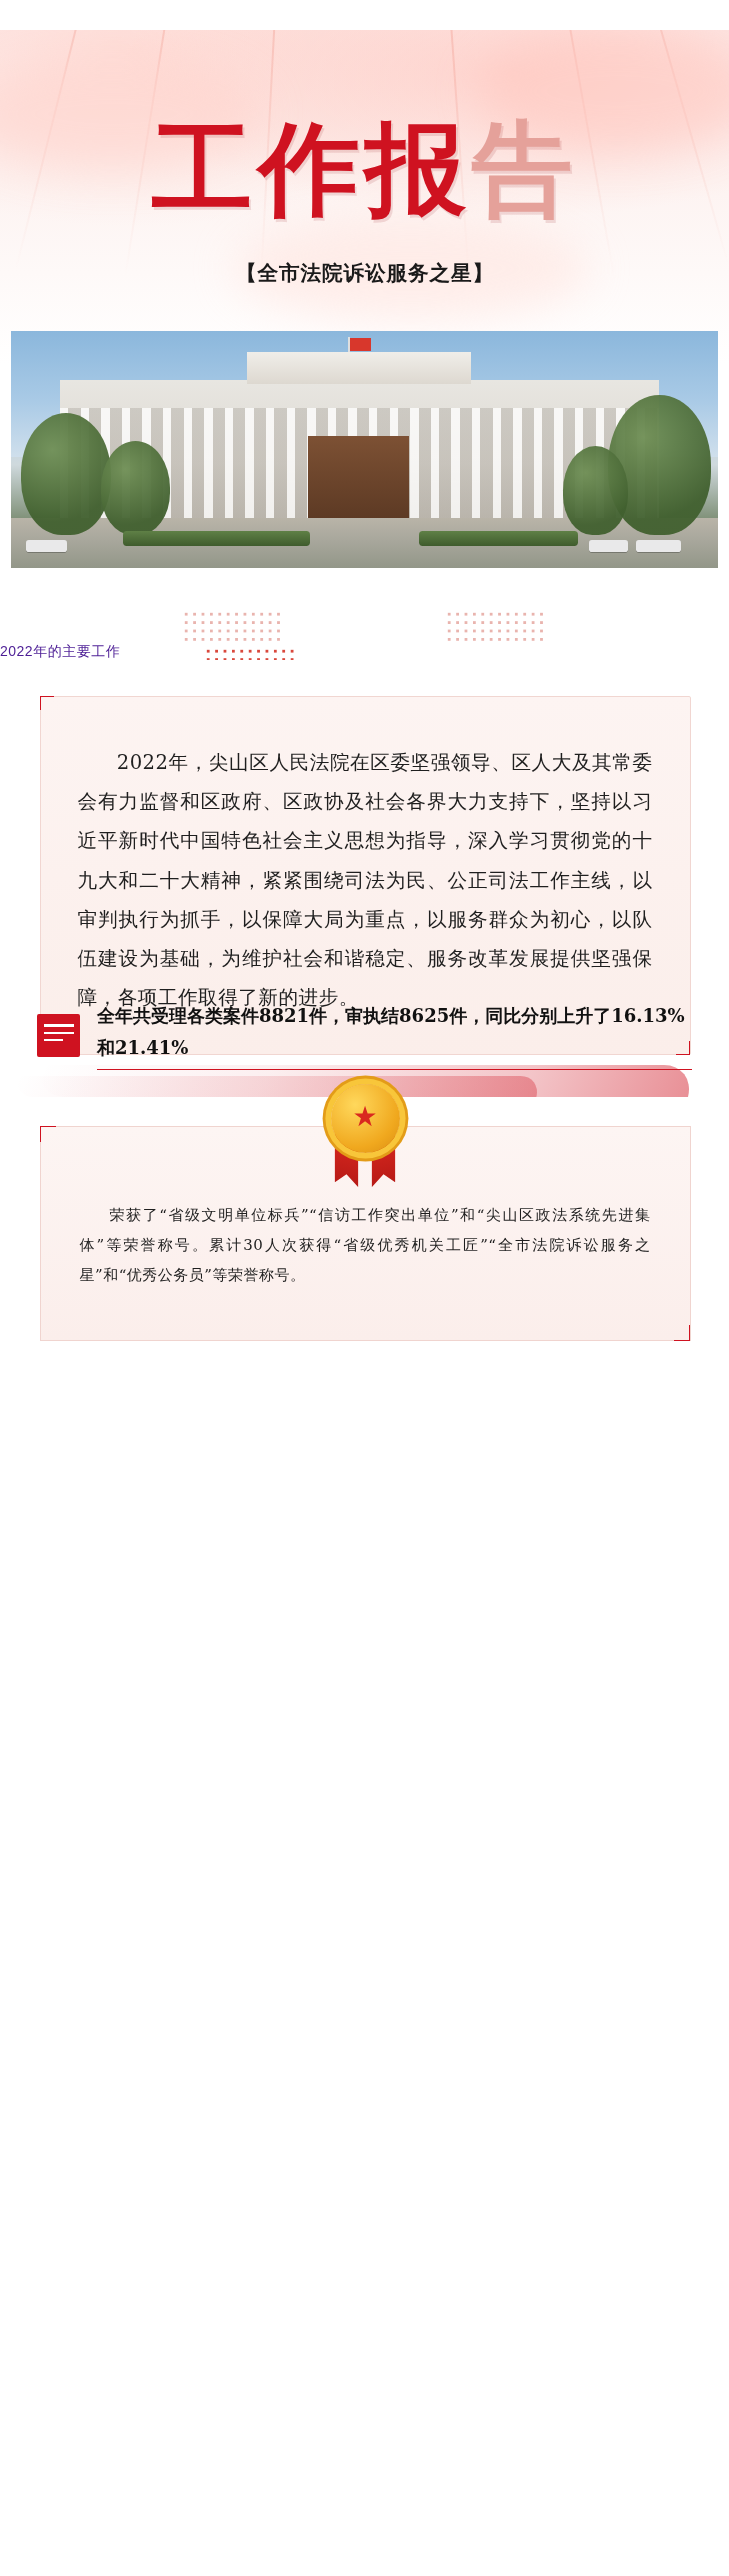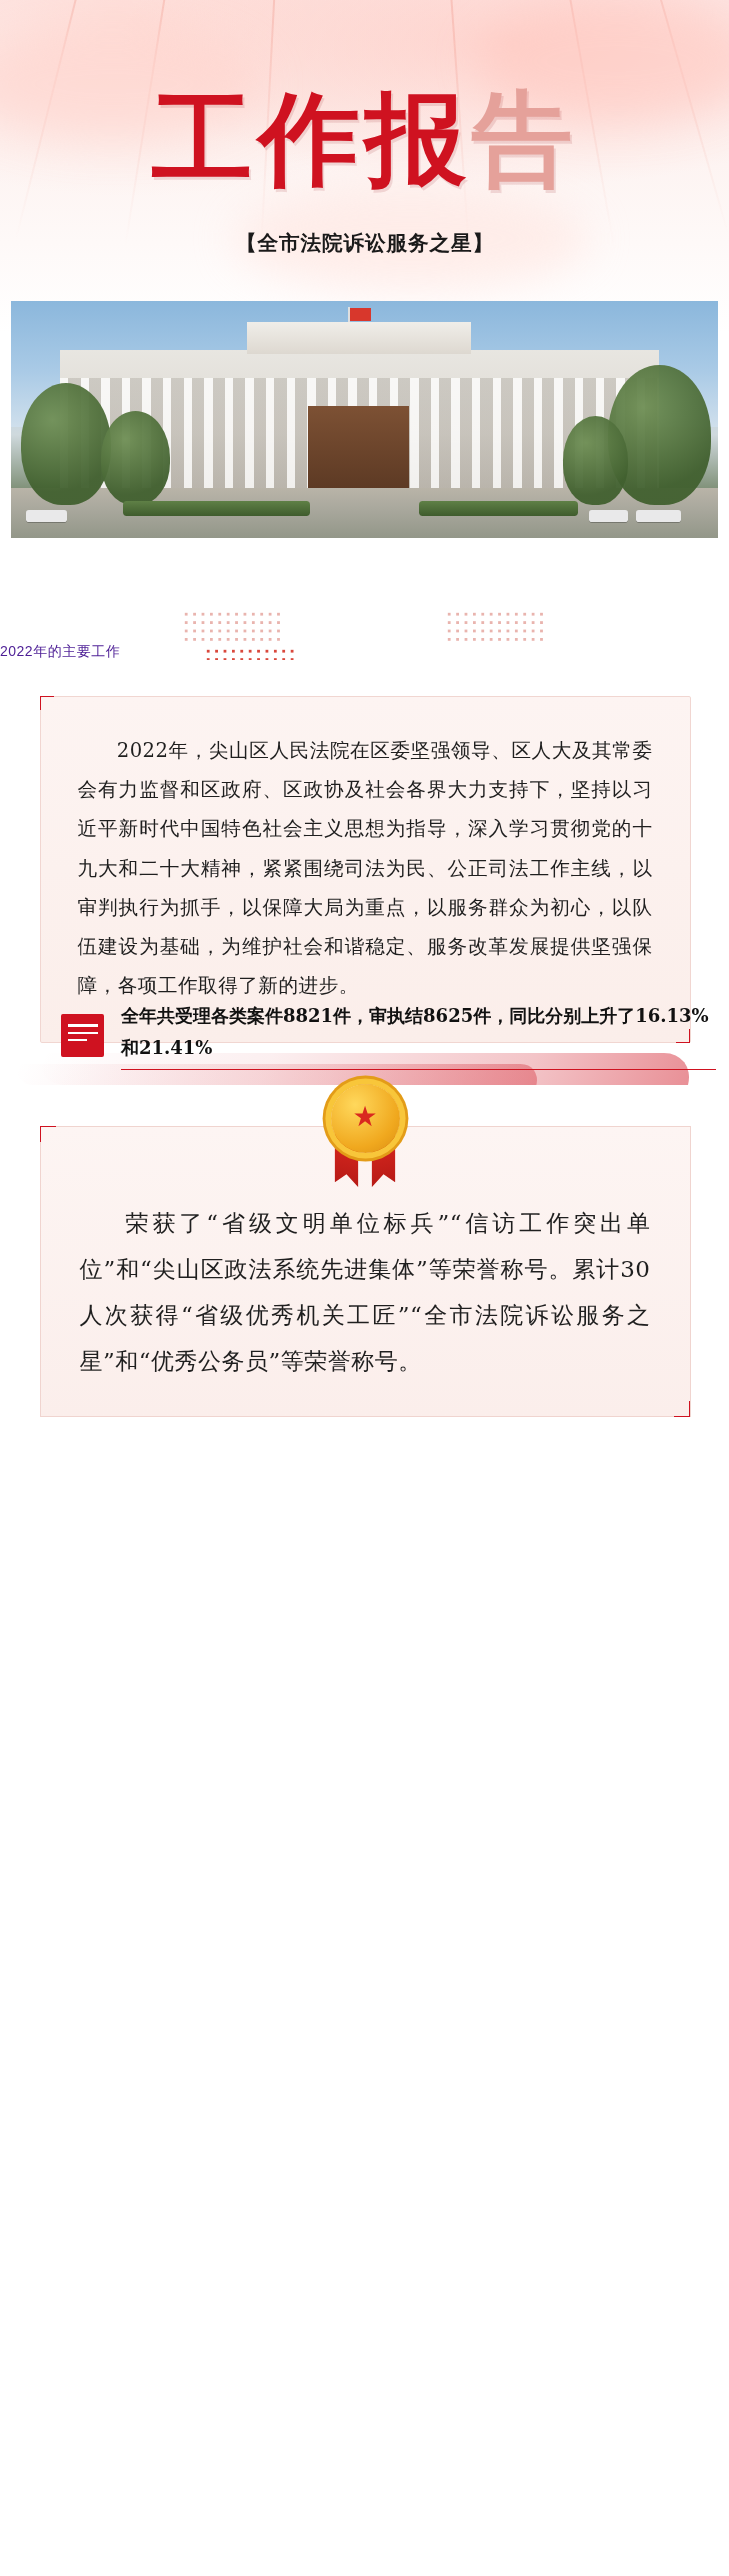--- a/index.html
+++ b/index.html
@@ -18,20 +18,21 @@
   
   .hero {
     position: relative;
     width: 730px;
     height: 538px;
     background:
       radial-gradient(ellipse 561px 206px at 70% 8%, rgba(255,190,180,0.55), rgba(255,255,255,0) 70%),
       radial-gradient(ellipse 486px 243px at 18% 4%, rgba(255,205,195,0.5), rgba(255,255,255,0) 72%),
       linear-gradient(180deg, #fdeceb 0%, #fdf3f1 28%, #ffffff 62%, #ffffff 100%);
     overflow: hidden;
+    margin-top: 30px;
   }
   .ray {
     position: absolute;
     top: -150px;
     width: 1.9px;
     height: 402px;
     background: linear-gradient(180deg, rgba(226,90,70,0.30), rgba(226,90,70,0));
     transform-origin: top center;
   }
   .cloud {
@@ -171,21 +172,21 @@
     background-size: 8.4px 8.4px;
   }
 
   .card {
     position: relative;
     margin: 17px auto 0;
     width: 651px;
     background: linear-gradient(180deg, #fdf4f2 0%, #fbeeea 100%);
     border: 0.9px solid #f1d6d1;
     border-radius: 1.9px;
-    padding: 34px 37px 37px;
+    padding: 46px 37px 37px;
   }
   .card:before, .card:after {
     content: "";
     position: absolute;
     width: 13px; height: 13px;
     border: 1.9px solid #cf1220;
   }
   .card:before { left: -0.9px; top: -0.9px; border-right: 0; border-bottom: 0; }
   .card:after { right: -0.9px; bottom: -0.9px; border-left: 0; border-top: 0; }
   .body-text {
@@ -228,21 +229,21 @@
     opacity: .45;
   }
 
   
   .stat {
     position: absolute; top: 990px; left: 0; width: 730px;
     height: 90px;
   }
   .stat-inner {
     position: absolute; left: 37px; top: 0; width: 655px; height: 90px;
-    display: flex; align-items: center; gap: 17px; margin-left: 24px;
+    display: flex; align-items: center; gap: 17px;
   }
   .stat-icon {
     width: 43px; height: 43px;
     background: #cf1220;
     position: relative;
     flex: 0 0 43px;
     border-radius: 1.9px;
   }
   .stat-icon i {
     position: absolute; left: 6.5px; right: 6.5px; height: 2.8px; background: #fff;
@@ -320,21 +321,21 @@
     background: radial-gradient(circle at 35% 30%, #ffd85c, #f0a81e 65%, #d98c12 100%);
     box-shadow: 0 0 0 5.6px #f8c63a, 0 0 0 8.4px #e39c18;
   }
   .medal .star {
     position: absolute; left: 50%; top: 25px; transform: translateX(-50%);
     color: #d9281f; font-size: 28px; line-height: 1;
   }
 
   .honor-text {
     font-family: "DejaVu Serif", "Liberation Serif", serif;
-    font-size: 23px;
+    font-size: 15px;
     line-height: 2.0;
     color: #1f1f1f;
     text-align: justify;
     text-indent: 2em;
     letter-spacing: 0.5px;
   }
 </style>
 </head>
 <body>
 

